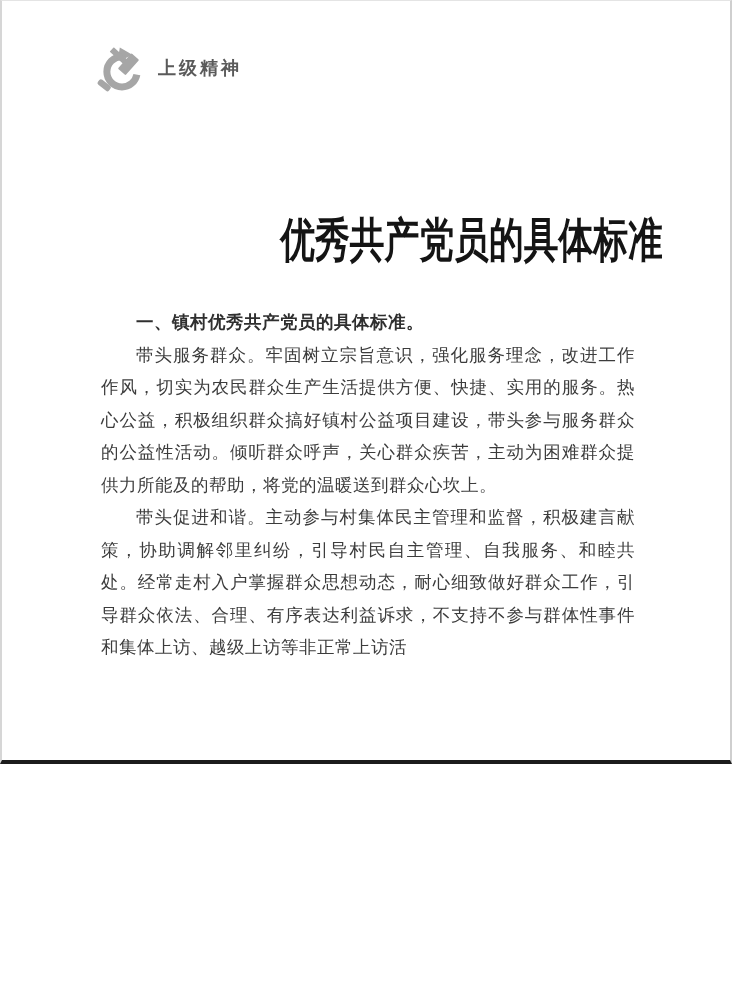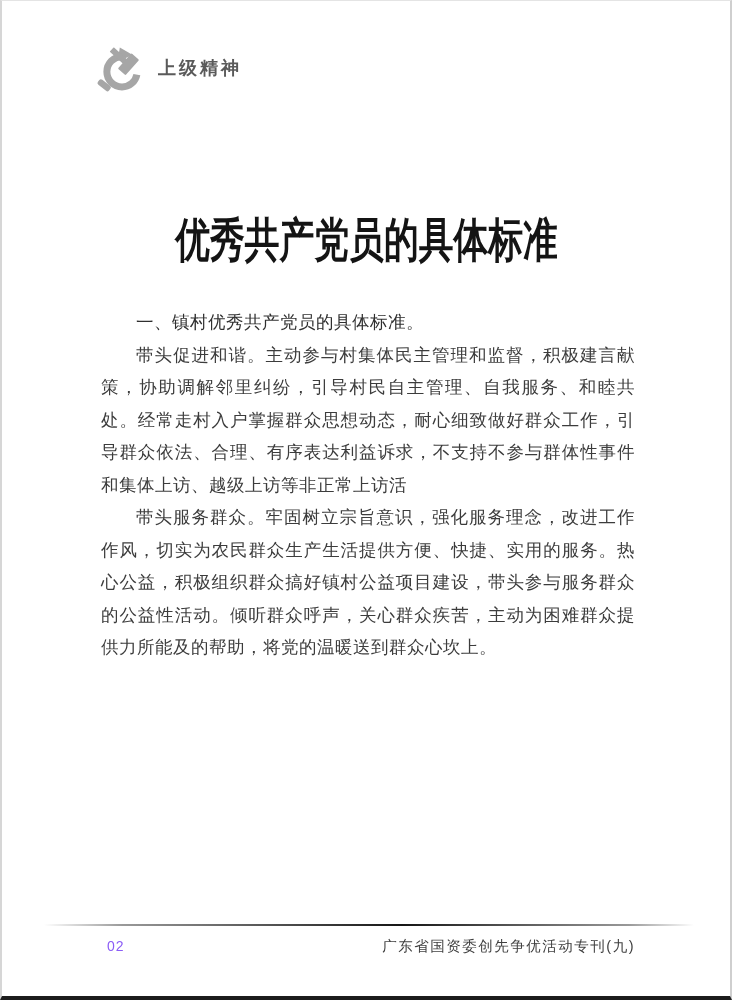--- a/index.html
+++ b/index.html
@@ -1,19 +1,19 @@
 <!DOCTYPE html>
 <html><head>
 <meta charset="utf-8">
 <style>
   html, body { margin: 0; padding: 0; background: #ffffff; }
   .page {
     position: relative;
     width: 732px;
-    height: 1000px;
+    height: 764px;
     box-sizing: border-box;
     background: #ffffff;
     font-family: "Liberation Sans", sans-serif;
     border-left: 2px solid #d6d6d6;
     border-top: 1px solid #e4e4e4;
     border-right: 2px solid #cfcfcf;
     border-bottom: 4px solid #1c1c1c;
     overflow: hidden;
   }
 
@@ -34,21 +34,21 @@
     color: #5a5a5a;
     letter-spacing: 3px;
   }
 
   
   .title-wrap {
     position: absolute;
     top: 213px;
     left: 0;
     width: 100%;
-    text-align: center;
+    text-align: right;
   }
   .page-title {
     display: inline-block;
     font-family: "Liberation Serif", serif;
     font-weight: bold;
     font-size: 47px;
     line-height: 52px;
     color: #141414;
     letter-spacing: 0px;
     transform: scaleX(0.74);
@@ -63,21 +63,21 @@
     left: 99px;
     width: 534px;
     font-size: 17.5px;
     line-height: 32.5px;
     color: #3c3c3c;
     text-align: justify;
     text-justify: inter-character;
     letter-spacing: 0.5px;
   }
   .body-text p { margin: 0; text-indent: 2em; }
-  .body-text p.lead { font-weight: normal; color: #2f2f2f; }
+  .body-text p.lead { font-weight: bold; color: #2f2f2f; }
 
   
   .footer-rule {
     position: absolute;
     top: 923px;
     left: 42px;
     width: 650px;
     height: 2px;
     background: linear-gradient(to right,
       rgba(30,30,30,0) 0%,
@@ -132,22 +132,22 @@
     </span>
     <span class="header-label">上级精神</span>
   </div>
 
   <div class="title-wrap">
     <span class="page-title">优秀共产党员的具体标准</span>
   </div>
 
   <div class="body-text">
     <p class="lead">一、镇村优秀共产党员的具体标准。</p>
+    <p>带头服务群众。牢固树立宗旨意识，强化服务理念，改进工作作风，切实为农民群众生产生活提供方便、快捷、实用的服务。热心公益，积极组织群众搞好镇村公益项目建设，带头参与服务群众的公益性活动。倾听群众呼声，关心群众疾苦，主动为困难群众提供力所能及的帮助，将党的温暖送到群众心坎上。</p>
     <p>带头促进和谐。主动参与村集体民主管理和监督，积极建言献策，协助调解邻里纠纷，引导村民自主管理、自我服务、和睦共处。经常走村入户掌握群众思想动态，耐心细致做好群众工作，引导群众依法、合理、有序表达利益诉求，不支持不参与群体性事件和集体上访、越级上访等非正常上访活</p>
-    <p>带头服务群众。牢固树立宗旨意识，强化服务理念，改进工作作风，切实为农民群众生产生活提供方便、快捷、实用的服务。热心公益，积极组织群众搞好镇村公益项目建设，带头参与服务群众的公益性活动。倾听群众呼声，关心群众疾苦，主动为困难群众提供力所能及的帮助，将党的温暖送到群众心坎上。</p>
   </div>
 
   <div class="footer-rule"></div>
   <div class="footer">
     <span class="page-number">02</span>
     <span class="publication">广东省国资委创先争优活动专刊(九)</span>
   </div>
 
 </div>
 

